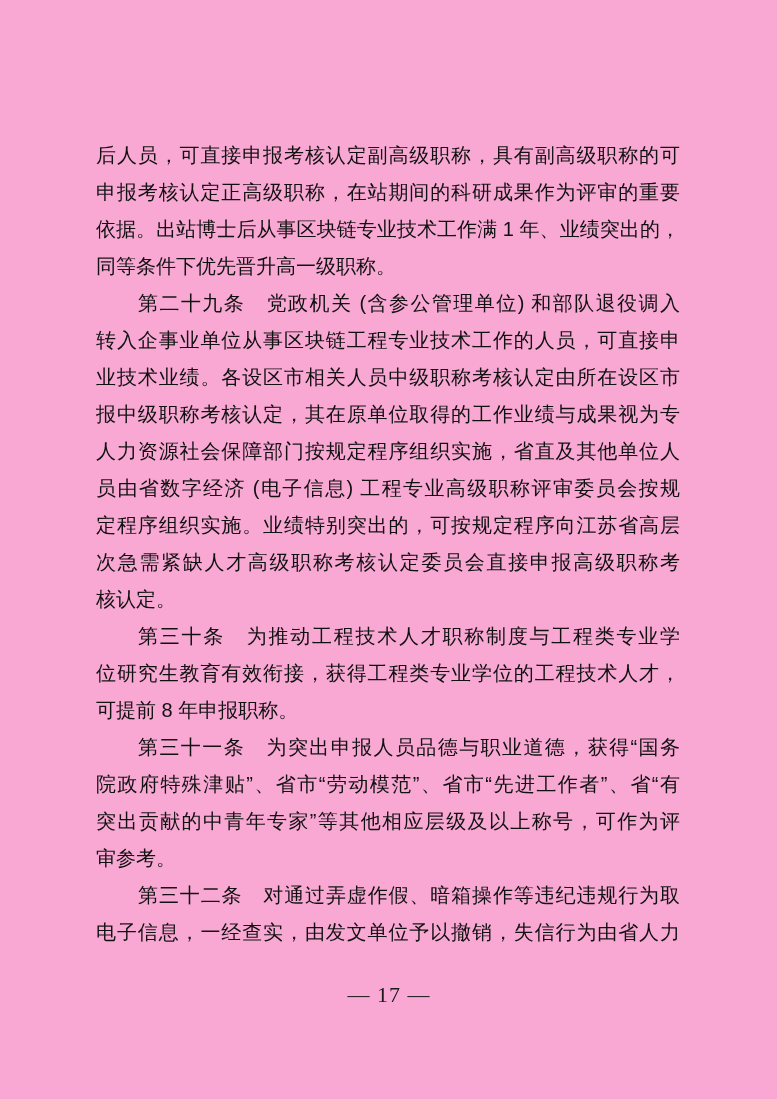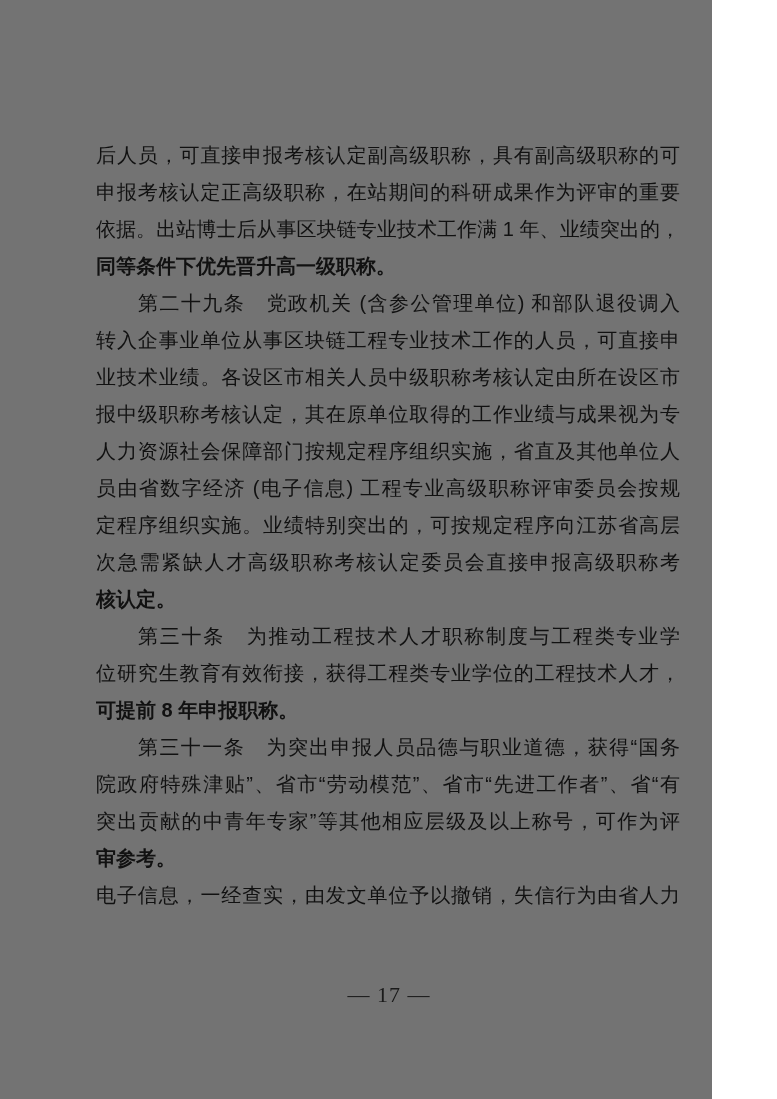--- a/index.html
+++ b/index.html
@@ -2,23 +2,23 @@
 <html><head>
 <meta charset="utf-8">
 <style>
   html, body {
     margin: 0;
     padding: 0;
     background: #ffffff;
   }
   .page {
     position: relative;
-    width: 712px;
+    width: 777px;
     height: 1099px;
-    background: #737373;
+    background: #f9a8d4;
     overflow: hidden;
     font-family: "Liberation Sans", sans-serif;
   }
   .doc-body {
     position: absolute;
     left: 96px;
     top: 137px;
     width: 584px;
     color: #111111;
   }
@@ -26,21 +26,20 @@
     font-size: 20px;
     line-height: 37px;
     height: 37px;
     text-align: justify;
     text-align-last: justify;
     white-space: normal;
     overflow: hidden;
   }
   .text-line.para-end {
     text-align-last: left;
-    font-weight: bold;
   }
   .text-line.indent-first {
     text-indent: 42px;
   }
   .page-footer {
     position: absolute;
     top: 982px;
     left: 96px;
     width: 586px;
     text-align: center;
@@ -79,19 +78,20 @@
         <div class="text-line">位研究生教育有效衔接，获得工程类专业学位的工程技术人才，</div>
         <div class="text-line para-end">可提前 8 年申报职称。</div>
       </div>
       <div>
         <div class="text-line indent-first">第三十一条　为突出申报人员品德与职业道德，获得“国务</div>
         <div class="text-line">院政府特殊津贴”、省市“劳动模范”、省市“先进工作者”、省“有</div>
         <div class="text-line">突出贡献的中青年专家”等其他相应层级及以上称号，可作为评</div>
         <div class="text-line para-end">审参考。</div>
       </div>
       <div>
+        <div class="text-line indent-first">第三十二条　对通过弄虚作假、暗箱操作等违纪违规行为取</div>
         <div class="text-line">电子信息，一经查实，由发文单位予以撤销，失信行为由省人力</div>
       </div>
     </div>
   <div class="page-footer">
     <span class="page-number">— 17 —</span>
   </div>
 </div>
 
 </body></html>

